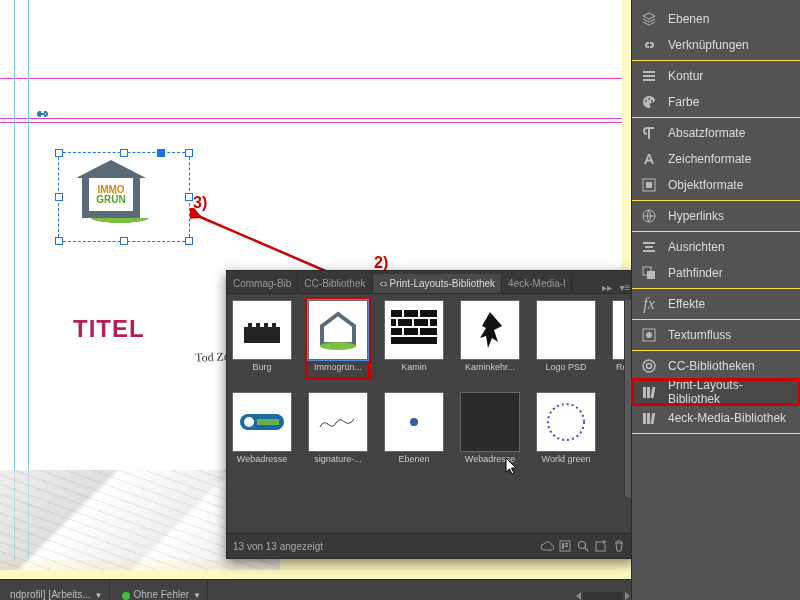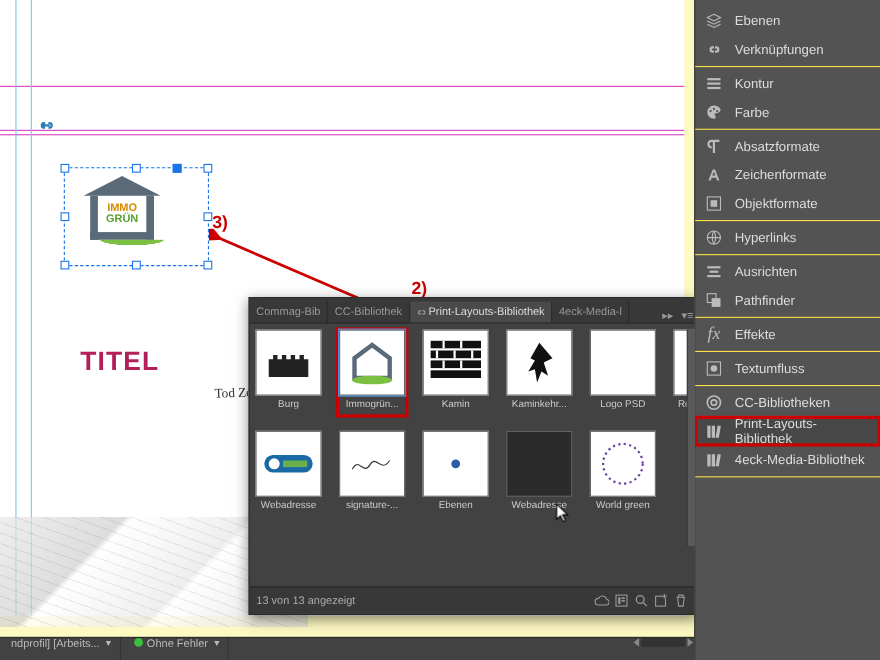--- a/index.html
+++ b/index.html
@@ -44,21 +44,21 @@
 .lib-status{height:24px;background:#383838;border-top:1px solid #2a2a2a;display:flex;align-items:center;padding:0 6px;font-size:10px;color:#aaa}
 .lib-status .sp{flex:1}
 .lib-status .ic{width:18px;height:16px;display:flex;align-items:center;justify-content:center;color:#999;cursor:pointer}
 .side-panels{width:168px;background:#535353;border-left:1px solid #2a2a2a;display:flex;flex-direction:column;padding-top:4px}
 .side-group{border-bottom:1px solid #fde047;padding:2px 0}
 .side-row{display:flex;align-items:center;height:26px;padding:0 8px;gap:10px;color:#ddd;cursor:pointer;font-size:12px}
 .side-row .ic{width:18px;height:18px;display:flex;align-items:center;justify-content:center;color:#bbb;flex-shrink:0}
 .side-row.hl{outline:3px solid #c00;outline-offset:-2px;background:#484848}
 .side-row .fx{font-style:italic;font-family:Georgia,serif;font-size:16px}
 .bottom-bar{position:absolute;left:0;bottom:0;width:632px;height:20px;background:#424242;border-top:1px solid #2a2a2a;display:flex;align-items:center;font-size:10px;color:#bbb;padding:0 4px;gap:6px}
-.bottom-bar .seg{display:flex;align-items:flex-start;gap:4px;padding:0 6px;border-right:1px solid #333;height:100%}
+.bottom-bar .seg{display:flex;align-items:flex-end;gap:4px;padding:0 6px;border-right:1px solid #333;height:100%}
 .bottom-bar .dot-green{width:8px;height:8px;border-radius:50%;background:#3cbf3c}
 .bottom-bar .tri{width:0;height:0;border-top:4px solid transparent;border-bottom:4px solid transparent}
 .bottom-bar .tri.r{border-left:5px solid #888}
 .cursor{position:absolute;left:505px;top:457px;pointer-events:none}
 .link-badge{position:absolute;left:34px;top:108px;width:16px;height:12px;color:#2a7db8;display:flex;align-items:center;justify-content:center}
 svg{display:block}
 </style>
 </head>
 <body>
 

